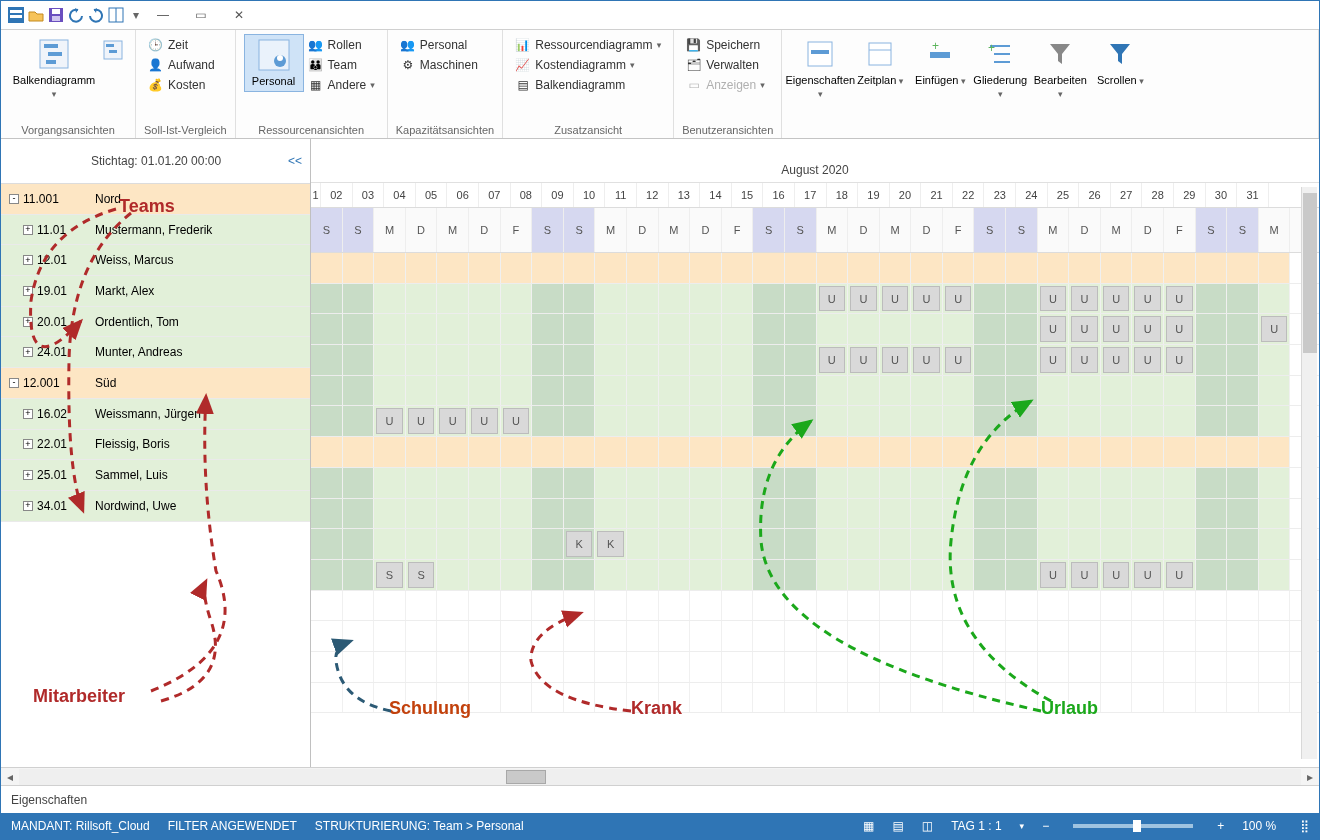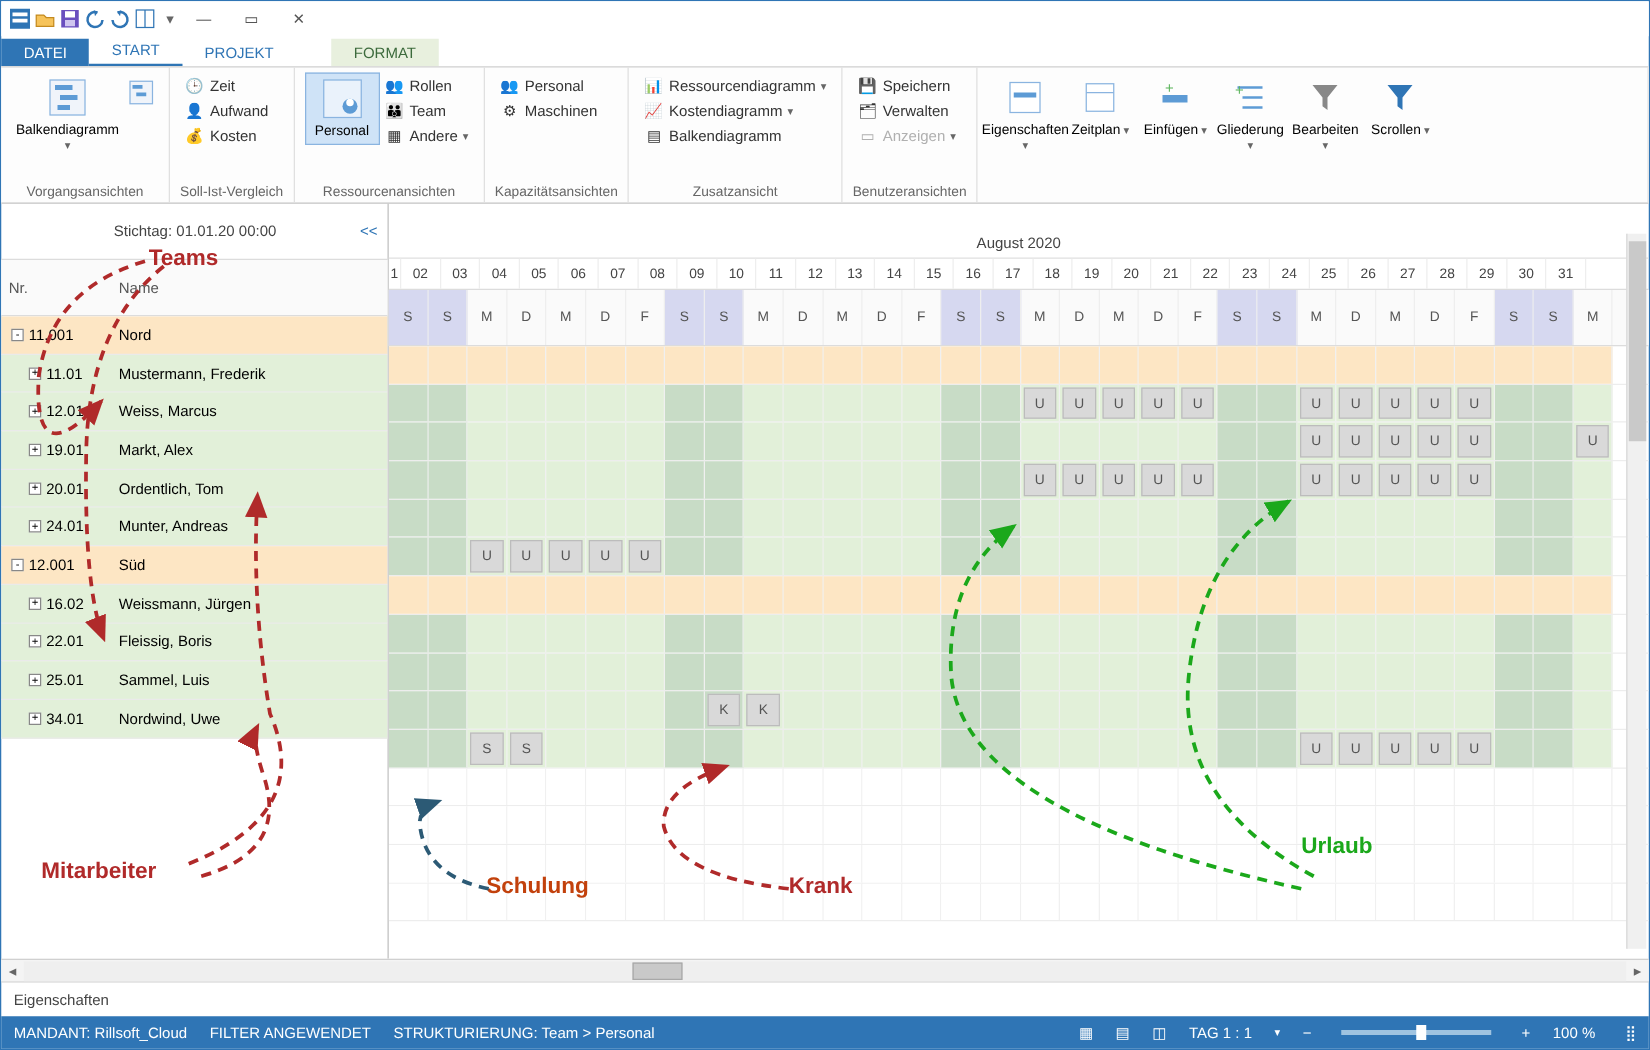--- a/index.html
+++ b/index.html
@@ -130,26 +130,20 @@
         </div>
       <div class="ico" style="color:#666;">▾</div>
     </div>
     <div class="win-ctrls">
       <div>—</div>
       <div>▭</div>
       <div>✕</div>
     </div>
   </div>
 
-  <div class="tabstrip">
-    <div class="tab file">DATEI</div>
-    <div class="tab active">START</div>
-    <div class="tab">PROJEKT</div>
-    <div class="tab context" style="margin-left:28px;">FORMAT</div>
-  </div>
 
   <div class="ribbon">
     <div class="group">
       <div class="group-body">
         <div class="bigbtn" style="width:90px;">
           <div class="glyph">
               <svg width="32" height="32">
                 <rect x="2" y="2" width="28" height="28" fill="#f0f4fa" stroke="#8ab4e0"></rect>
                 <rect x="6" y="6" width="14" height="4" fill="#5d9bd5"></rect>
                 <rect x="10" y="14" width="14" height="4" fill="#5d9bd5"></rect>
@@ -336,24 +330,20 @@
       </div>
       <div class="group-label">&nbsp;</div>
     </div>
   </div>
 
   <div class="content">
     <div class="left-panel">
       <div class="stichtag">
         <span>Stichtag: 01.01.20 00:00</span>
         <span style="margin-left:auto; padding-right:8px; color:#2f75b5; cursor:pointer;">&lt;&lt;</span>
-      </div>
-      <div class="colhdr">
-        <div class="c1">Nr.</div>
-        <div class="c2">Name</div>
       </div>
       <div class="rows" id="left-rows">
           <div class="row team">
             <div class="noc">
               <div class="exp">-</div>
               <span>11.001</span>
             </div>
             <div class="name">Nord</div>
           </div>
           <div class="row member">
@@ -1111,21 +1101,21 @@
   </div>
 
   <div class="vscroll">
       <div class="vth"></div>
     </div>
 
   <div class="annot ann-red" style="left:118px; top:195px;">Teams</div>
   <div class="annot ann-red" style="left:32px; top:685px;">Mitarbeiter</div>
   <div class="annot ann-blue" style="left:388px; top:697px;">Schulung</div>
   <div class="annot ann-red" style="left:630px; top:697px;">Krank</div>
-  <div class="annot ann-green" style="left:1040px; top:665px;">Urlaub</div>
+  <div class="annot ann-green" style="left:1040px; top:697px;">Urlaub</div>
 
   <svg style="position:absolute; left:0; top:0; width:1320px; height:840px; pointer-events:none;">
     <defs>
       <marker id="arr-red" markerWidth="10" markerHeight="10" refX="6" refY="3" orient="auto">
           <path d="M0,0 L7,3 L0,6 Z" fill="#b02a2a"></path>
         </marker>
       <marker id="arr-blue" markerWidth="10" markerHeight="10" refX="6" refY="3" orient="auto">
           <path d="M0,0 L7,3 L0,6 Z" fill="#2c5a75"></path>
         </marker>
       <marker id="arr-green" markerWidth="10" markerHeight="10" refX="6" refY="3" orient="auto">

